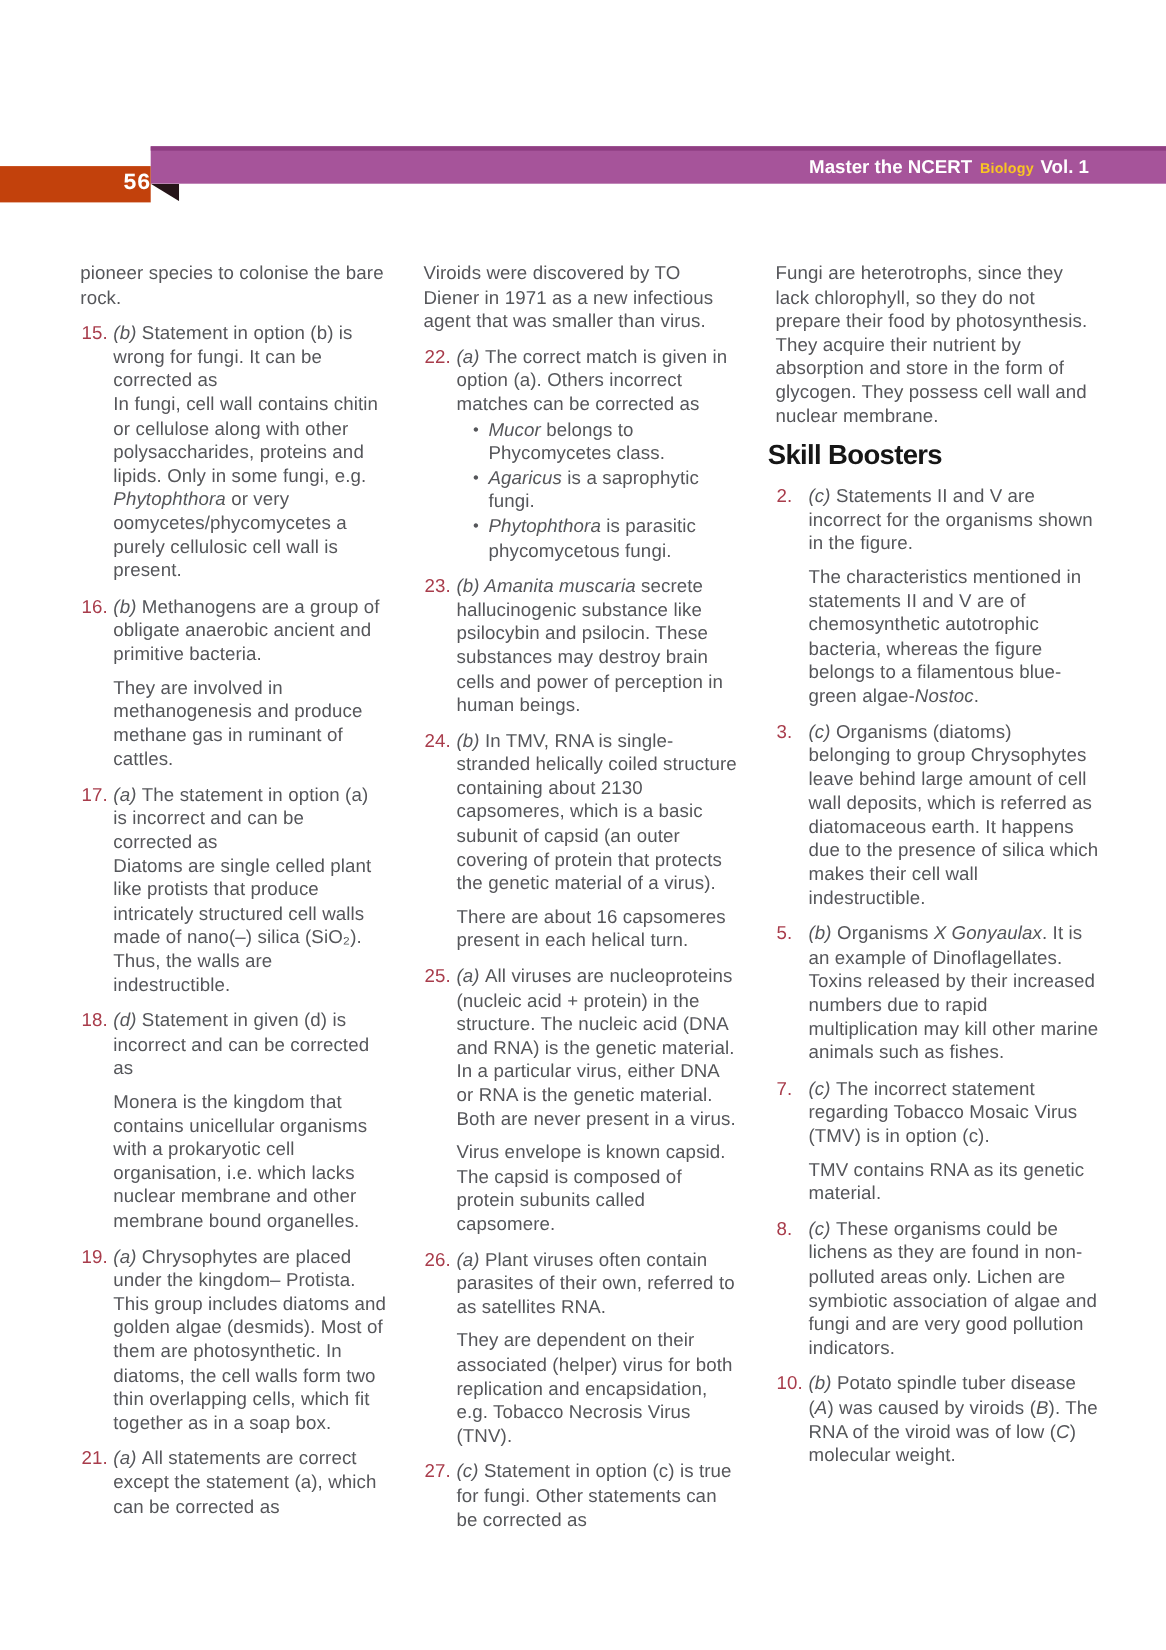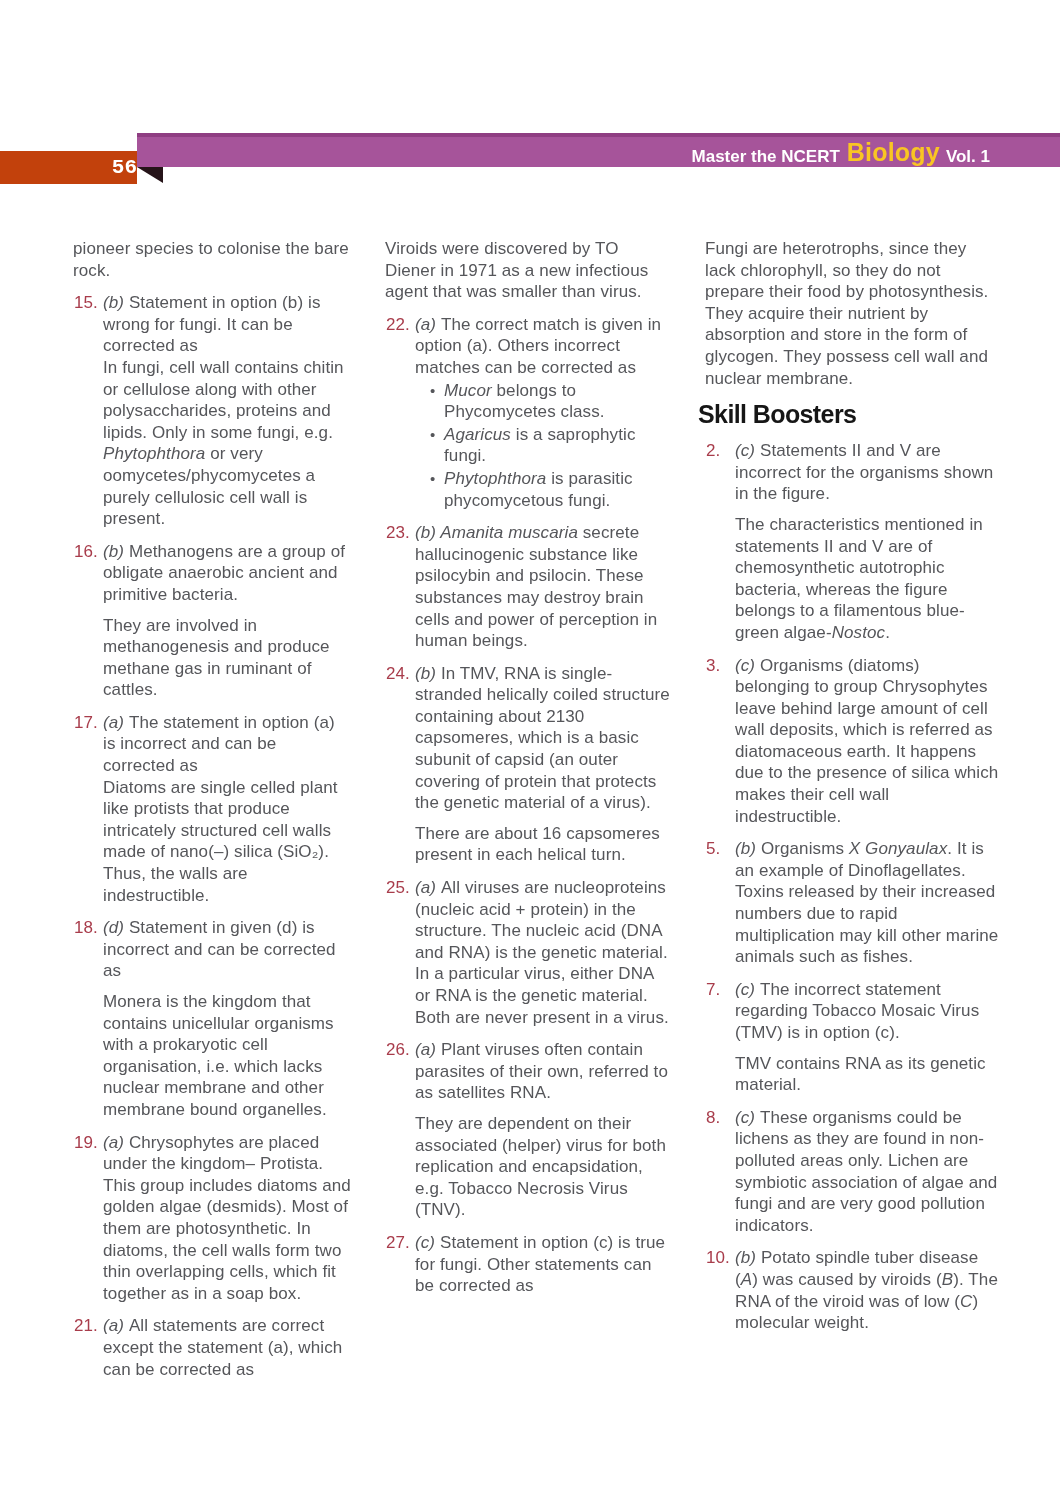--- a/index.html
+++ b/index.html
@@ -10,26 +10,26 @@
     position:relative;
     overflow:hidden;
   }
   
   .banner {
     position:absolute; left:137px; right:0; top:133px;
     height:30px;
     background:#a6549a;
     border-top:4px solid #8f3e82;
     box-sizing:content-box;
-    display:flex; align-items:flex-end; justify-content:flex-end;
+    display:flex; align-items:center; justify-content:flex-end;
     padding-right:70px;
     color:#ffffff;
   }
   .banner .series { font-size:17px; font-weight:600; }
-  .banner .brand  { font-size:25px; font-weight:800; color:#f9c523; margin-left:7px; letter-spacing:0.2px; }
+  .banner .brand  { font-size:13px; font-weight:800; color:#f9c523; margin-left:7px; letter-spacing:0.2px; }
   .banner .volume { font-size:17px; font-weight:600; margin-left:6px; }
   .page-tab {
     position:absolute; left:0; top:151px; width:137px; height:33px;
     background:#c2410c;
     color:#ffffff; font-weight:bold; font-size:21px;
     display:flex; align-items:center; justify-content:flex-end;font-family:Liberation Mono, monospace;
   }
   .fold {
     position:absolute; left:137px; top:167px; width:26px; height:16px;
     background:#261419;
@@ -153,20 +153,21 @@
       <span class="num">24.</span>
       <div class="ibody">
         <div class="p"><span class="opt">(b) </span><span>In TMV, RNA is single-stranded helically coiled structure containing about 2130 capsomeres, which is a basic subunit of capsid (an outer covering of protein that protects the genetic material of a virus).</span></div>
         <div class="p gap"><span>There are about 16 capsomeres present in each helical turn.</span></div>
       </div>
     </div>
     <div class="item">
       <span class="num">25.</span>
       <div class="ibody">
         <div class="p"><span class="opt">(a) </span><span>All viruses are nucleoproteins (nucleic acid + protein) in the structure. The nucleic acid (DNA and RNA) is the genetic material. In a particular virus, either DNA or RNA is the genetic material. Both are never present in a virus.</span></div>
+        <div class="p gap"><span>Virus envelope is known capsid. The capsid is composed of protein subunits called capsomere.</span></div>
       </div>
     </div>
     <div class="item">
       <span class="num">26.</span>
       <div class="ibody">
         <div class="p"><span class="opt">(a) </span><span>Plant viruses often contain parasites of their own, referred to as satellites RNA.</span></div>
         <div class="p gap"><span>They are dependent on their associated (helper) virus for both replication and encapsidation, e.g. Tobacco Necrosis Virus (TNV).</span></div>
       </div>
     </div>
     <div class="item">

